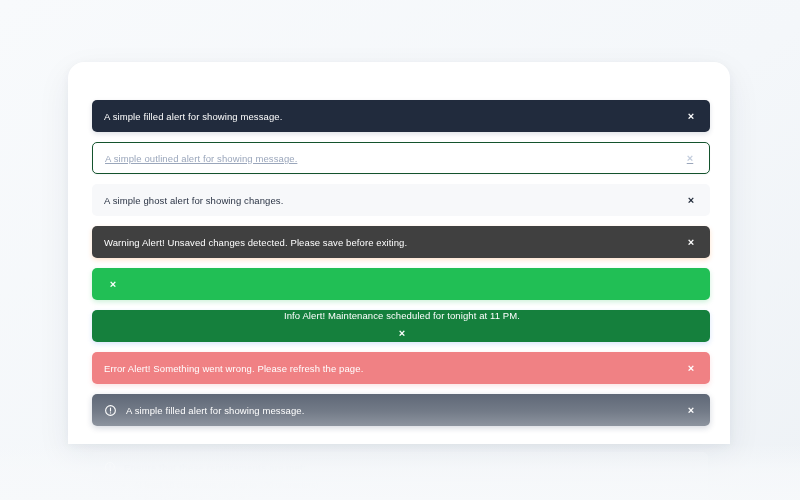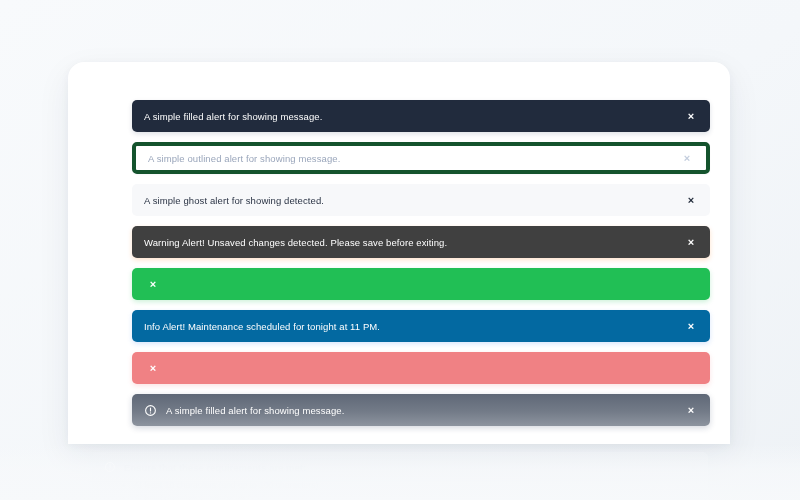--- a/index.html
+++ b/index.html
@@ -50,21 +50,20 @@
     box-sizing: border-box;
     height: 32px;
     margin-bottom: 10px;
     border-radius: 5px;
     display: flex;
     align-items: center;
     padding: 0 10px 0 12px;
     font-size: 9.5px;
     letter-spacing: 0.1px;
     white-space: nowrap;
-    margin-left: 40px;
   }
 
   .alert .msg {
     flex: 1 1 auto;
     overflow: hidden;
     text-overflow: ellipsis;
   }
 
   .alert .closer {
     flex: 0 0 auto;
@@ -96,22 +95,23 @@
     background: #1f2937;
     background: #212b3d;
     color: #ffffff;
     box-shadow: 0 2px 5px rgba(24, 39, 75, 0.14);
   }
   .v-filled .closer { color: #ffffff; }
 
   .v-outlined {
     background: #ffffff;
     color: #9aa6bb;
-    border: 4px solid #14532d;
+    border: 1px solid #14532d;
     box-shadow: 0 1px 2px rgba(24, 39, 75, 0.035);
+    text-decoration: underline;
   }
   .v-outlined .closer { color: #c3cddd; }
 
   .v-ghost {
     background: #f7f8fa;
     color: #2b3445;
     font-weight: 500;
   }
   .v-ghost .closer { color: #222b3a; }
 
@@ -123,23 +123,24 @@
   .v-warning .closer { color: #ffffff; }
 
   .v-success {
     background: #21bf55;
     color: #ffffff;
     box-shadow: 0 2px 5px rgba(33, 191, 85, 0.22);
   }
   .v-success .closer { color: #ffffff; }
 
   .v-info {
-    background: #0369a1;
+    background: #15803d;
     color: #ffffff;
     box-shadow: 0 2px 5px rgba(79, 140, 240, 0.22);
+    flex-direction: column;
   }
   .v-info .closer { color: #ffffff; }
 
   .v-error {
     background: #f08184;
     color: #ffffff;
     box-shadow: 0 2px 5px rgba(240, 129, 132, 0.22);
   }
   .v-error .closer { color: #ffffff; }
 
@@ -224,39 +225,40 @@
         <span class="msg">A simple filled alert for showing message.</span>
         <span class="closer">×</span>
       </div>
 
       <div class="alert v-outlined">
         <span class="msg">A simple outlined alert for showing message.</span>
         <span class="closer">×</span>
       </div>
 
       <div class="alert v-ghost">
-        <span class="msg">A simple ghost alert for showing detected.</span>
+        <span class="msg">A simple ghost alert for showing changes.</span>
         <span class="closer">×</span>
       </div>
 
       <div class="alert v-warning">
         <span class="msg">Warning Alert! Unsaved changes detected. Please save before exiting.</span>
         <span class="closer">×</span>
       </div>
 
       <div class="alert v-success">
         <span class="closer">×</span>
       </div>
 
       <div class="alert v-info">
         <span class="msg">Info Alert! Maintenance scheduled for tonight at 11 PM.</span>
         <span class="closer">×</span>
       </div>
 
       <div class="alert v-error">
+        <span class="msg">Error Alert! Something went wrong. Please refresh the page.</span>
         <span class="closer">×</span>
       </div>
 
       <div class="alert v-gray">
         <span class="lead-icon">
           <svg width="13" height="13" viewBox="0 0 24 24" fill="none" stroke="#ffffff" stroke-width="2" stroke-linecap="round">
             <circle cx="12" cy="12" r="9"></circle>
             <line x1="12" y1="7.5" x2="12" y2="13"></line>
             <line x1="12" y1="16.3" x2="12" y2="16.4"></line>
           </svg>

